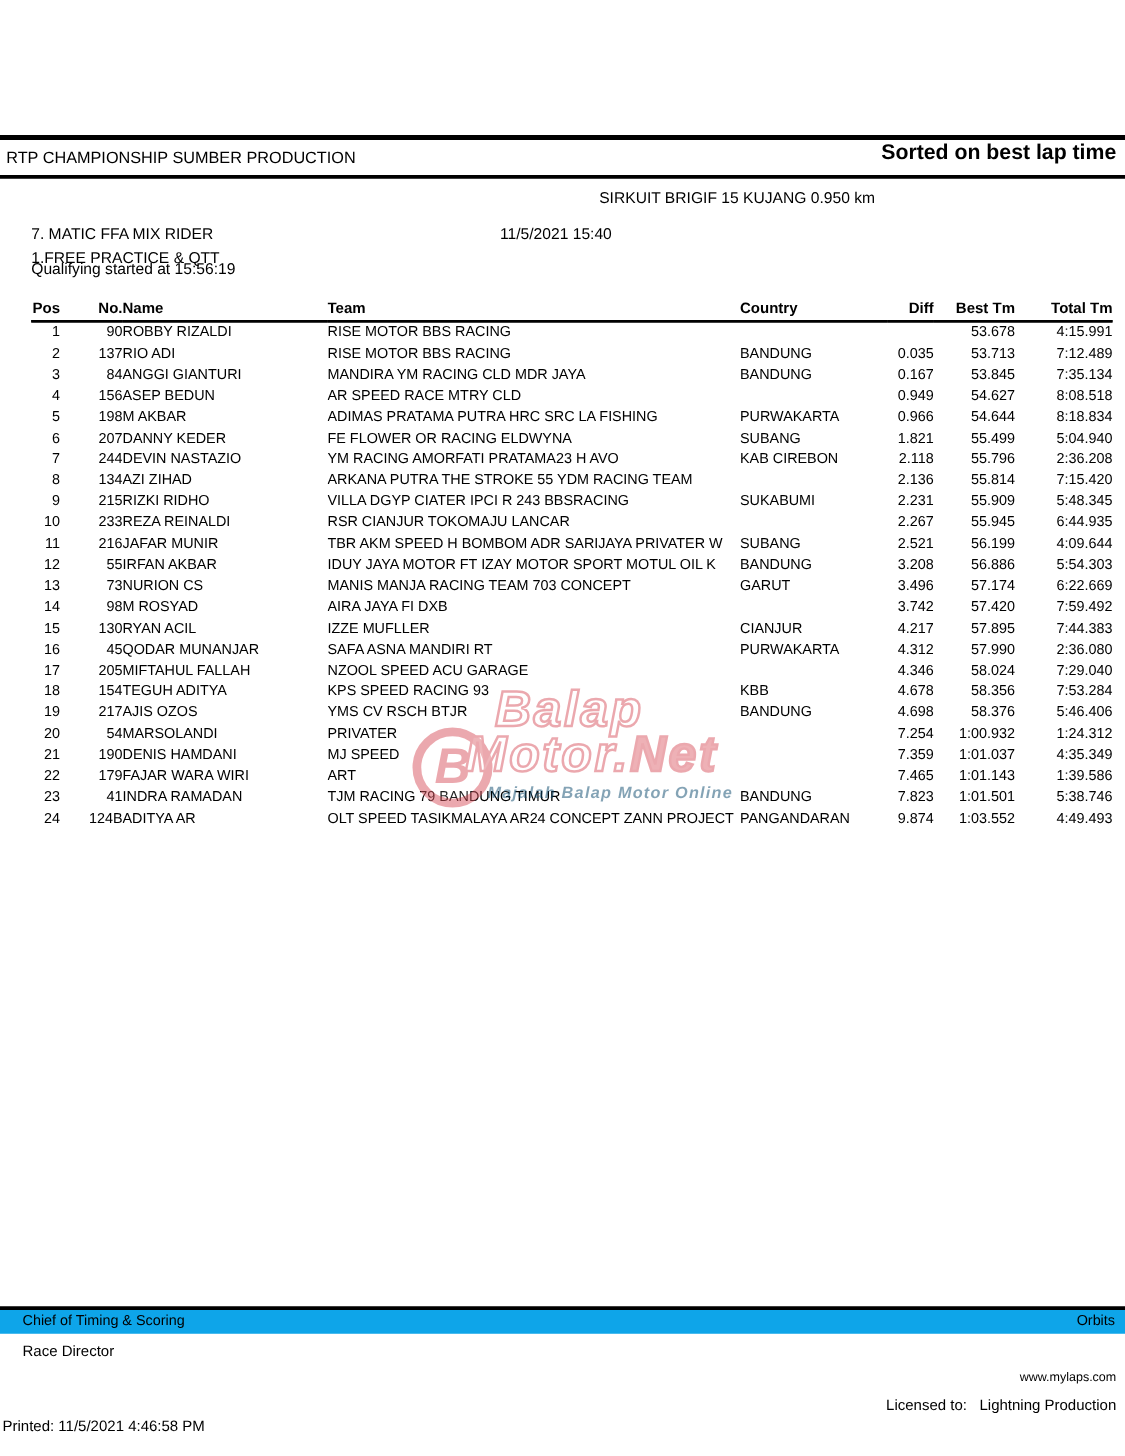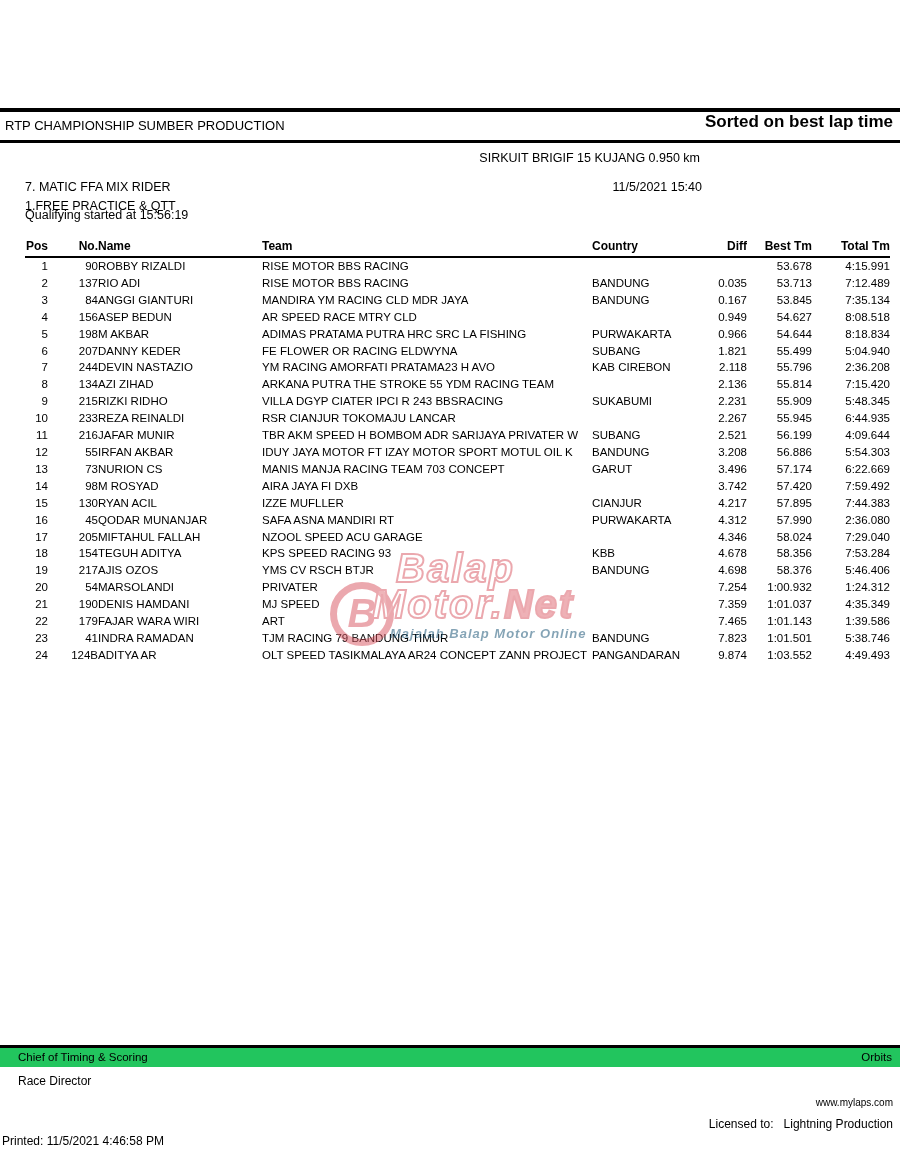--- a/index.html
+++ b/index.html
@@ -11,21 +11,21 @@
   .rule-top{top:108px;height:4px;}
   .rule-2{top:140px;height:3px;}
   .rule-footer{top:1045px;height:3px;}
 
   .report-title{position:absolute;left:5px;top:118px;font-size:13px;}
   .sorted-label{position:absolute;right:7px;top:112px;font-size:17px;font-weight:bold;}
 
   .meta-session{position:absolute;left:25px;top:151px;font-size:12.5px;margin-top:48px;}
   .meta-circuit{position:absolute;left:400px;top:151px;width:300px;text-align:right;font-size:12.5px;}
   .meta-class{position:absolute;left:25px;top:180px;font-size:12.5px;}
-  .meta-datetime{position:absolute;left:400px;top:180px;width:302px;text-align:right;font-size:12.5px;}
+  .meta-datetime{position:absolute;left:400px;top:180px;width:302px;font-size:12.5px;}
   .meta-qualifying{position:absolute;left:25px;top:208px;font-size:12.5px;}
 
   table.results{
     position:absolute;left:25px;top:239px;width:865px;
     border-collapse:collapse;table-layout:fixed;font-size:11.5px;
   }
   table.results th{
     font-weight:bold;border-bottom:2px solid #000;padding:0 0 3px 0;
     white-space:nowrap;overflow:hidden;font-size:12px;
   }
@@ -50,21 +50,21 @@
   }
   .wm-line1{position:absolute;left:68px;top:0;font-size:40px;}
   .wm-line2{position:absolute;left:44px;top:36px;font-size:40px;}
   .wm-line2 .wm-solid{color:#df6570;-webkit-text-stroke:2px #d9545f;}
   .wm-tagline{
     position:absolute;left:62px;top:80px;font-size:13px;font-weight:bold;font-style:italic;
     color:#0c4a6e;letter-spacing:1px;white-space:nowrap;
   }
 
   .footer-bar{
-    position:absolute;left:0;top:1048px;width:900px;height:19px;background:#22c55e;
+    position:absolute;left:0;top:1048px;width:900px;height:19px;background:#0ea5e9;
     font-size:11.5px;line-height:19px;display:flex;justify-content:space-between;
     box-sizing:border-box;padding:0 8px 0 18px;
   }
   .race-director{position:absolute;left:18px;top:1074px;font-size:12px;}
   .mylaps{position:absolute;right:7px;top:1097px;font-size:10px;}
   .licensed{position:absolute;right:7px;top:1117px;font-size:12px;}
   .licensed .lic-label{margin-right:10px;}
   .printed{position:absolute;left:2px;top:1134px;font-size:12px;}
 </style>
 </head>

